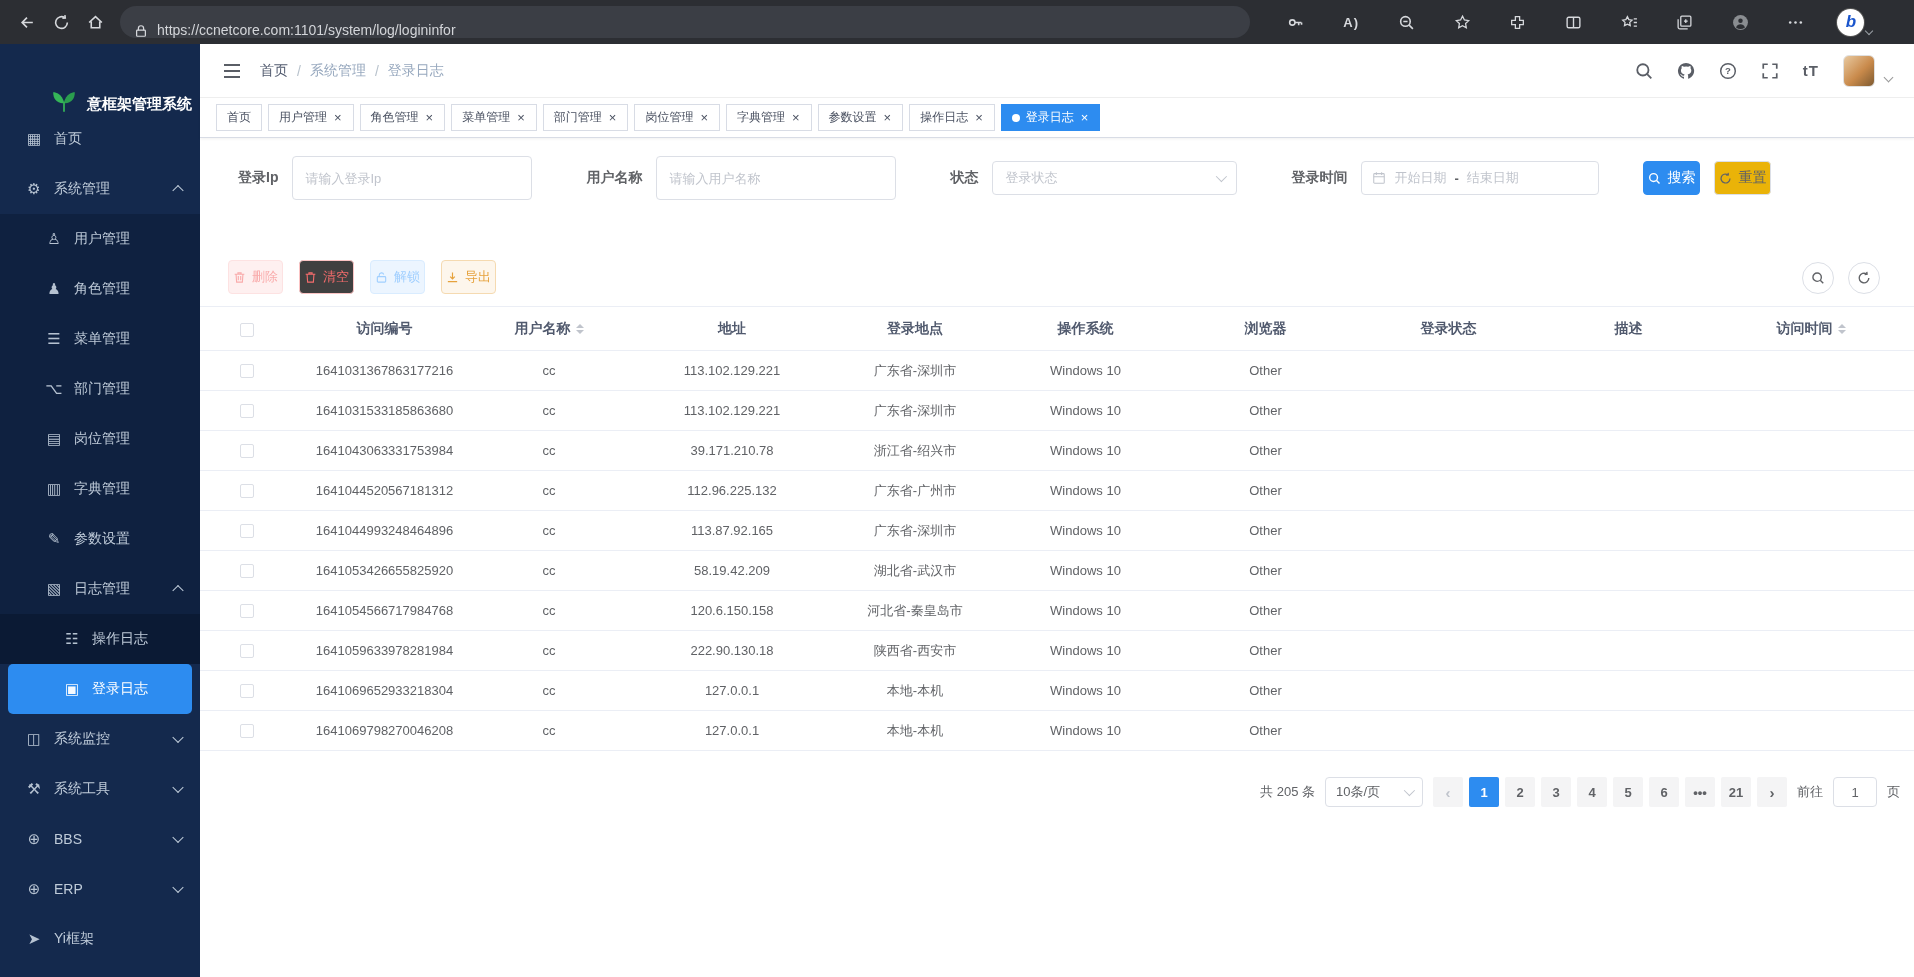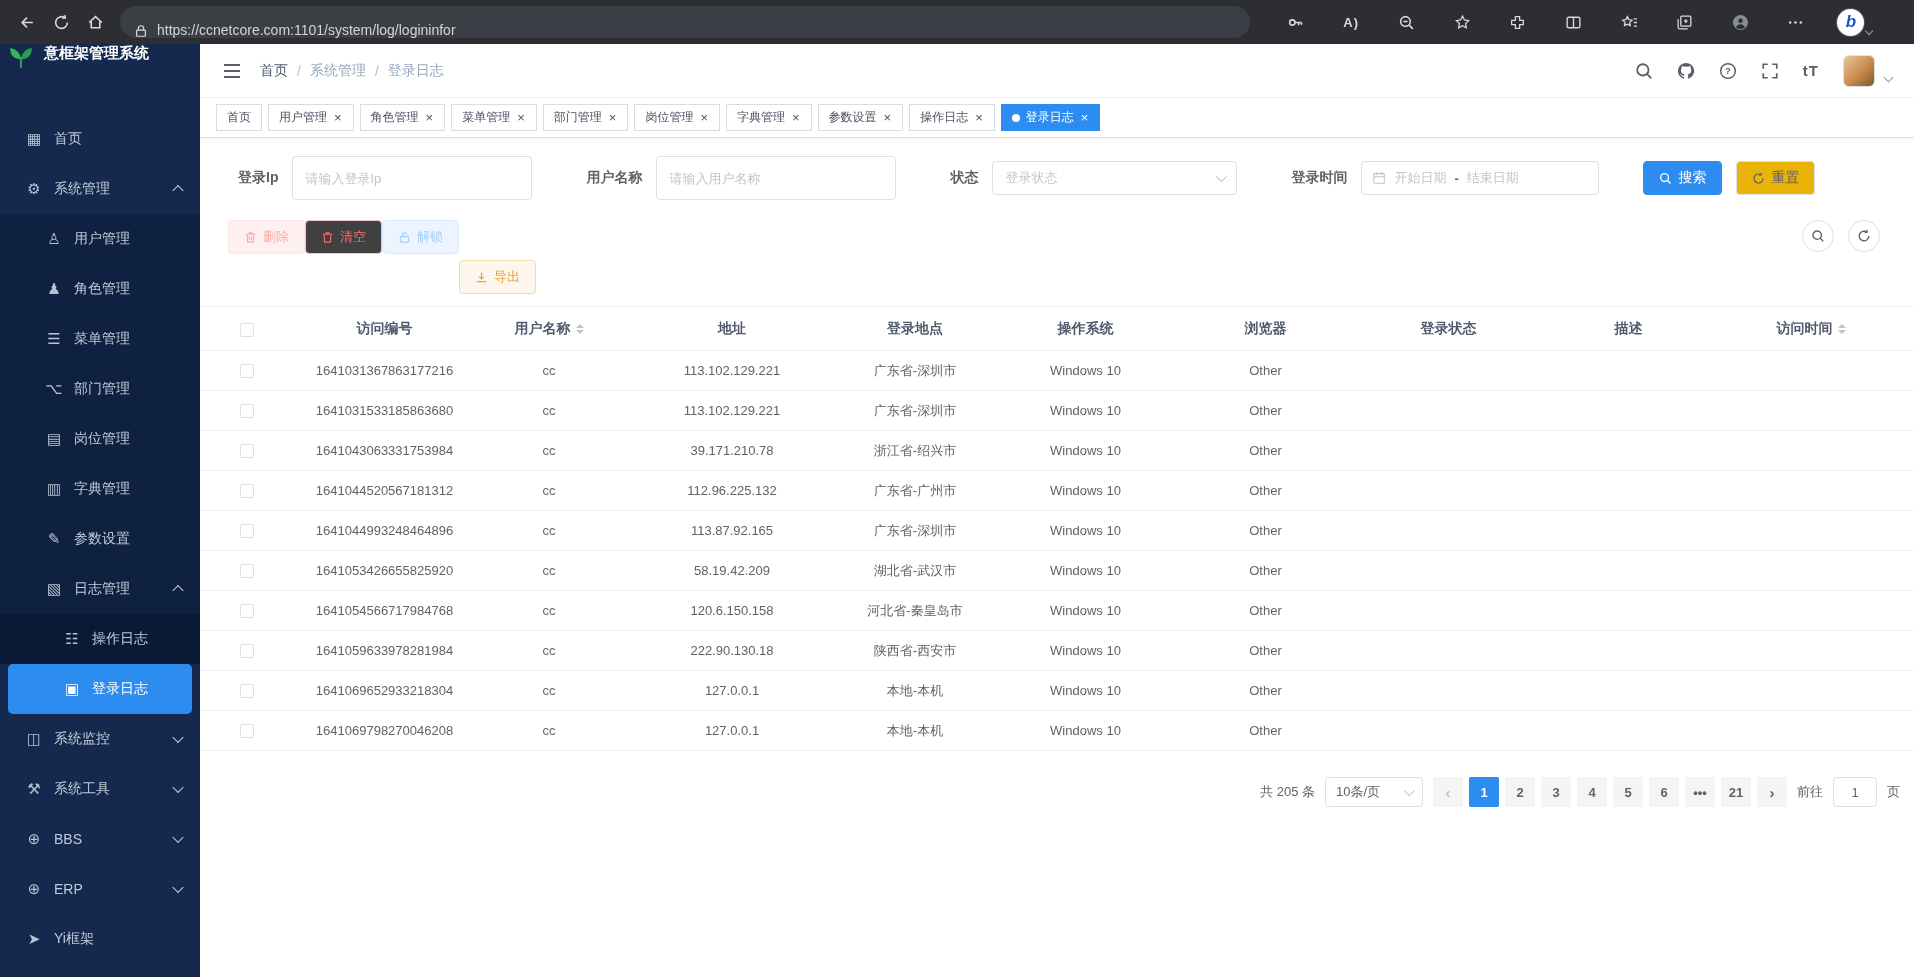--- a/index.html
+++ b/index.html
@@ -25,21 +25,21 @@
   .bing-wrap { display:flex; align-items:flex-end; gap:2px; }
   .bing { width:27px; height:27px; border-radius:50%; background:#fff; display:flex; align-items:center; justify-content:center;
           font-weight:bold; font-style:italic; color:#1a55cc; font-size:17px; box-shadow:0 0 0 1px #555; cursor:pointer; }
   .mini-caret { width:6px; height:6px; border-right:1.5px solid #9aa0a6; border-bottom:1.5px solid #9aa0a6; transform:rotate(45deg); margin-bottom:2px; }
 
   
   .app { display:flex; height:933px; }
 
   
   .sidebar { width:200px; background:var(--sidebar); flex:0 0 auto; overflow:hidden; }
-  .logo-row { height:70px; display:flex; align-items:flex-start; gap:10px; padding-left:8px; color:#fff; font-size:15px; font-weight:bold; }
+  .logo-row { height:70px; display:flex; align-items:flex-end; gap:10px; padding-left:36px; color:#fff; font-size:15px; font-weight:bold;margin-left:15px; }
   .logo-row svg { width:26px; height:26px; }
   .menu-item { position:relative; display:flex; align-items:center; height:50px; cursor:pointer; color:#bfcbd9; font-size:14px; gap:10px; }
   .menu-item .mi-ic { width:20px; text-align:center; font-size:15px; opacity:.95; font-family:"DejaVu Sans", sans-serif; }
   .lv1 { padding-left:24px; }
   .lv2 { padding-left:44px; background:var(--sidebar2); }
   .lv3 { padding-left:62px; background:var(--sidebar3); }
   .menu-item.active { background:var(--primary); color:#fff; margin:0 8px; border-radius:5px; }
   .menu-item.active.lv3 { padding-left:54px; }
   .chev { position:absolute; right:18px; width:8px; height:8px; border-right:1.5px solid currentColor; border-bottom:1.5px solid currentColor; }
   .chev.down { top:50%; transform:translateY(-70%) rotate(45deg); }
@@ -77,27 +77,27 @@
   .inp { height:44px; border:1px solid #dcdfe6; border-radius:4px; padding:0 12px; font-size:13px; color:#606266;
          font-family:"Liberation Sans","DejaVu Sans",sans-serif; outline:none; }
   .inp::placeholder { color:#c0c4cc; }
   .w240 { width:240px; }
   .selectbox { width:245px; height:34px; border:1px solid #dcdfe6; border-radius:4px; display:flex; align-items:center; padding:0 12px; cursor:pointer; }
   .selectbox .ph { color:#c0c4cc; font-size:13px; flex:1; }
   .sel-chev { width:8px; height:8px; border-right:1.5px solid #c0c4cc; border-bottom:1.5px solid #c0c4cc; transform:rotate(45deg) translateY(-2px); }
   .daterange { width:238px; height:34px; border:1px solid #dcdfe6; border-radius:4px; display:flex; align-items:center; gap:8px; padding:0 10px; cursor:pointer; color:#c0c4cc; font-size:13px; }
   .daterange svg { width:14px; height:14px; color:#c0c4cc; }
   .dr-sep { color:#606266; font-weight:bold; }
-  .btn { height:34px; display:inline-flex; align-items:center; gap:6px; padding:0 15px; border-radius:4px; font-size:13px; cursor:pointer; border:1px solid transparent; white-space:nowrap; }
+  .btn { height:34px; display:inline-flex; align-items:center; gap:6px; padding:0 4px; border-radius:4px; font-size:13px; cursor:pointer; border:1px solid transparent; white-space:nowrap; }
   .btn svg { width:13px; height:13px; }
   .btn-search { background:var(--primary); color:#fff; border-color:var(--primary); font-size:14px; }
   .btn-reset  { background:#eab308; color:#606266; border-color:#dcdfe6; font-size:14px; }
 
   
-  .toolbar { display:flex; align-items:flex-start; padding:8px 28px 12px 28px; }
+  .toolbar { display:flex; align-items:flex-end; gap:16px; padding:8px 28px 12px 28px; }
   .btn-delete { background:#fef0f0; color:#f9abab; border-color:#fde2e2; cursor:not-allowed; }
   .btn-clear  { background:#404040; color:#f56c6c; border-color:#fbc4c4; }
   .btn-unlock { background:#ecf5ff; color:#a0cfff; border-color:#d9ecff; cursor:not-allowed; }
   .btn-export { background:#fdf6ec; color:#e6a23c; border-color:#f5dab1;margin-top:40px; }
   .toolbar-right { margin-left:auto; display:flex; gap:14px; padding-right:6px; }
   .circle-btn { width:32px; height:32px; border-radius:50%; border:1px solid #dcdfe6; background:#fff; display:flex; align-items:center; justify-content:center; color:#606266; cursor:pointer; }
   .circle-btn svg { width:14px; height:14px; }
 
   
   table { width:100%; border-collapse:collapse; table-layout:fixed; }

